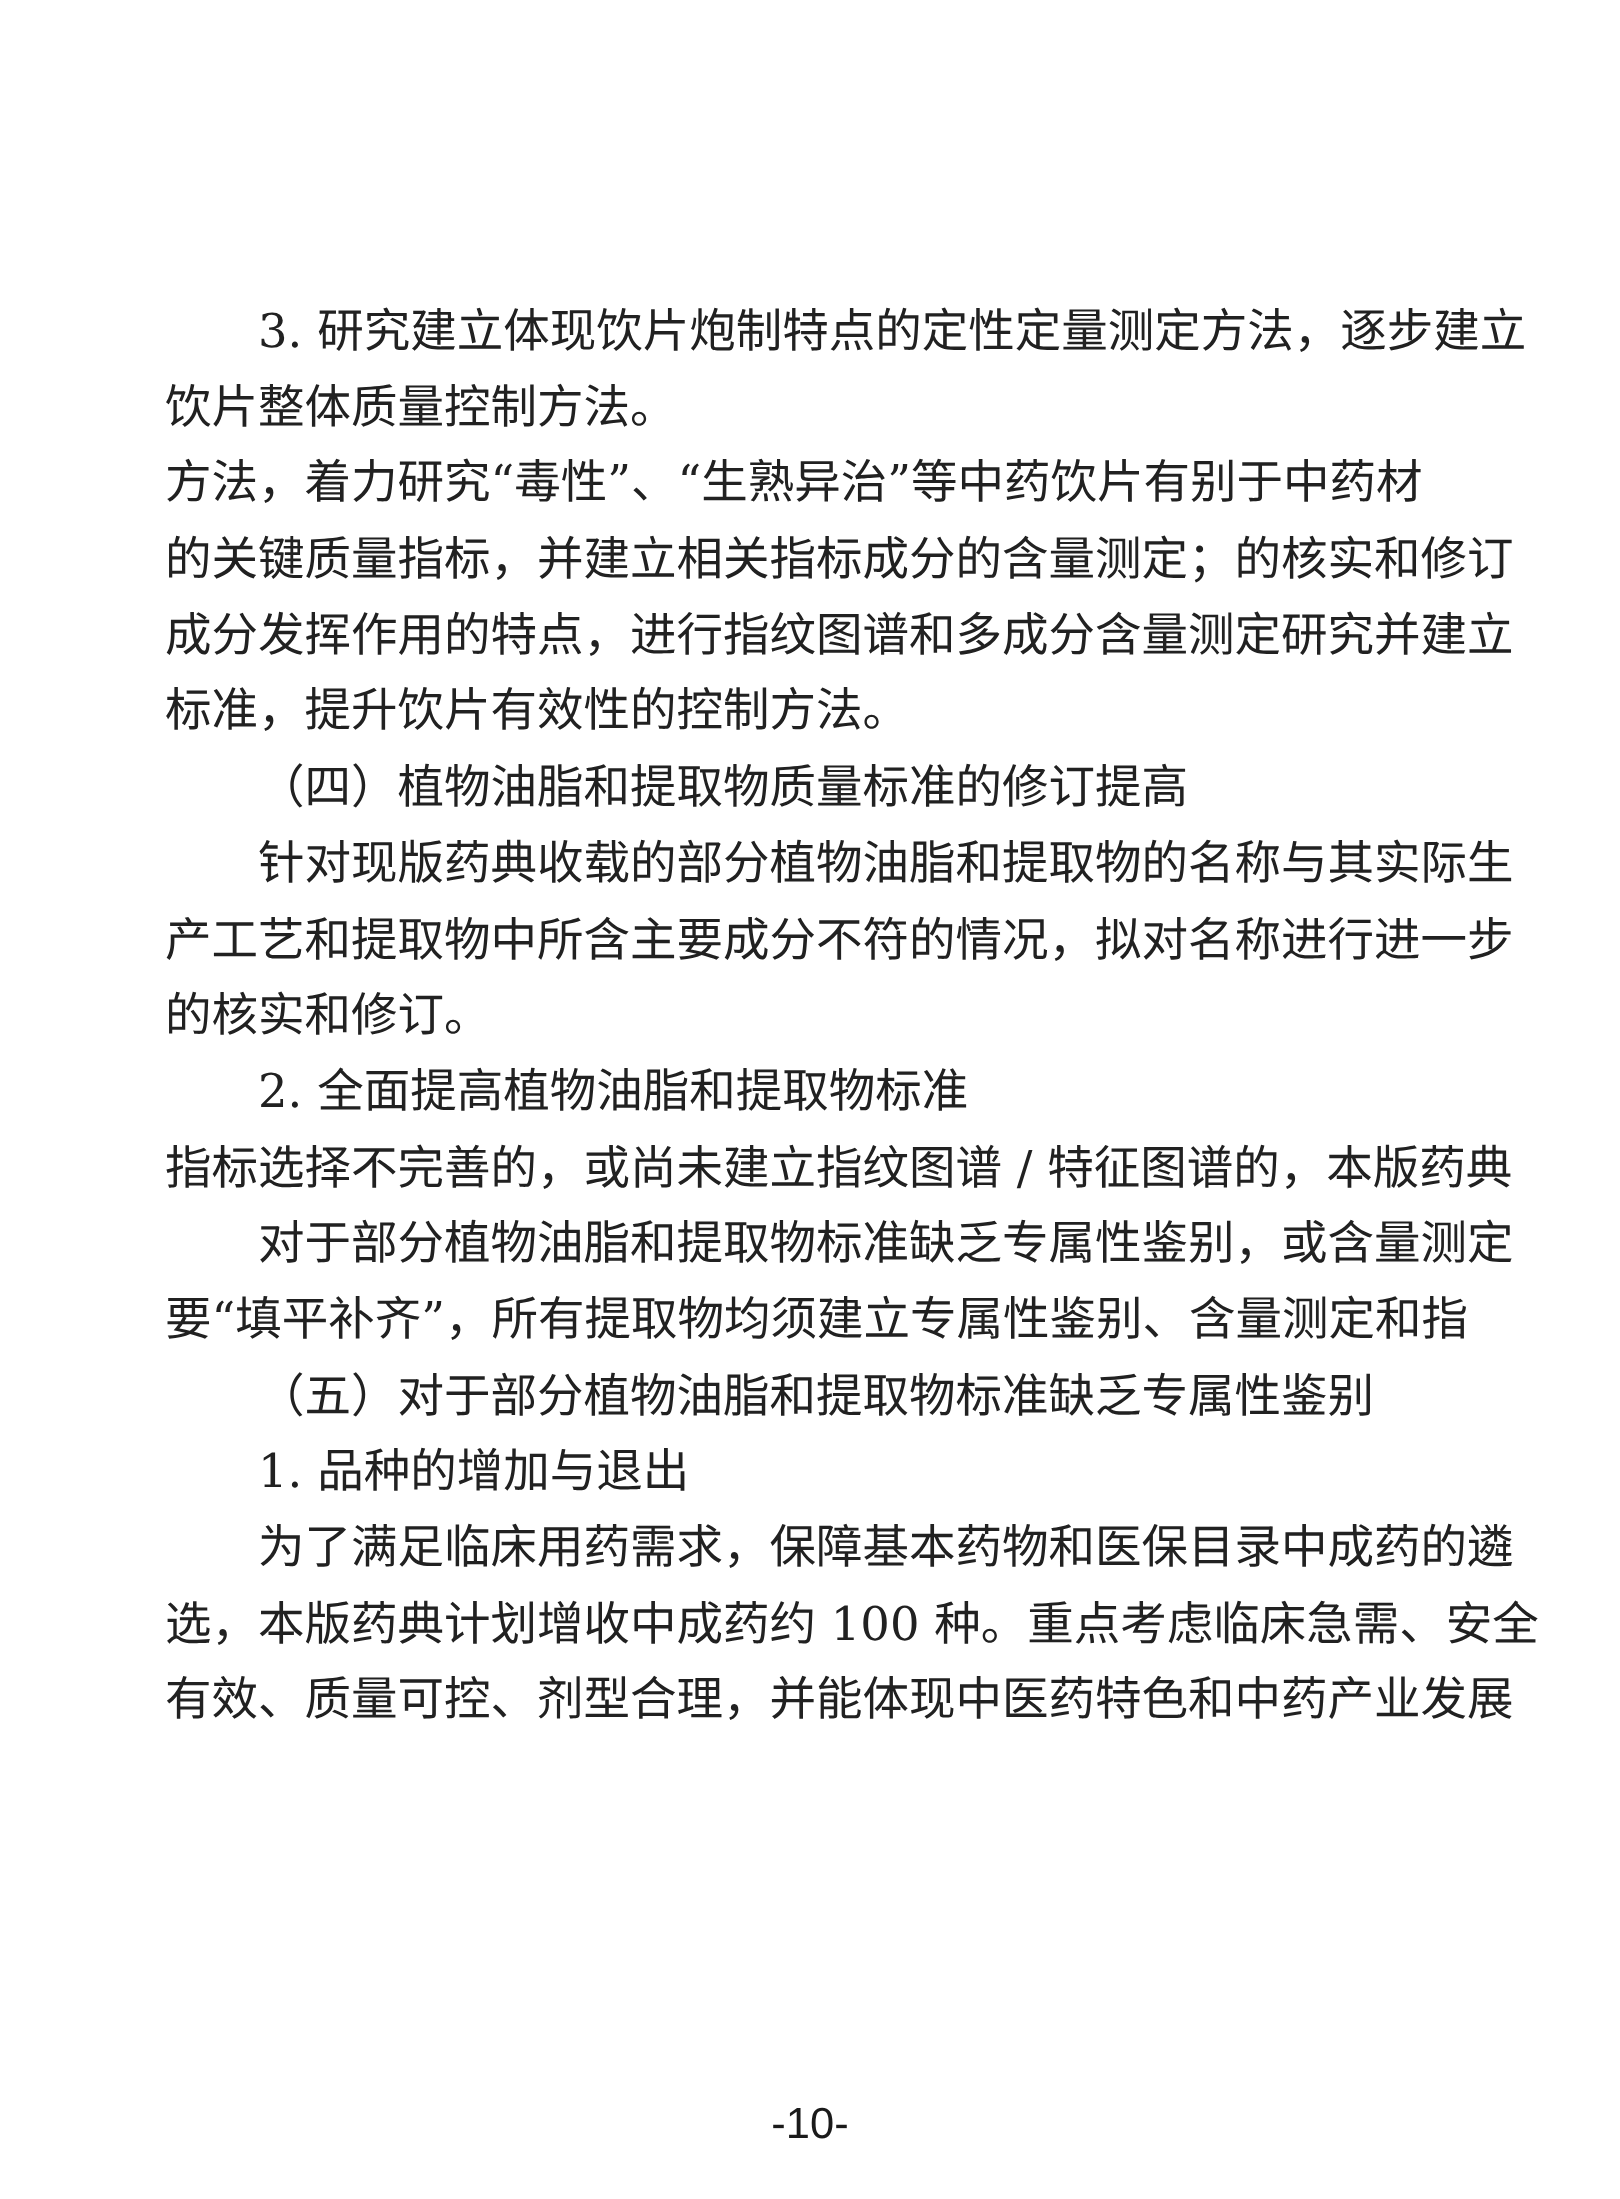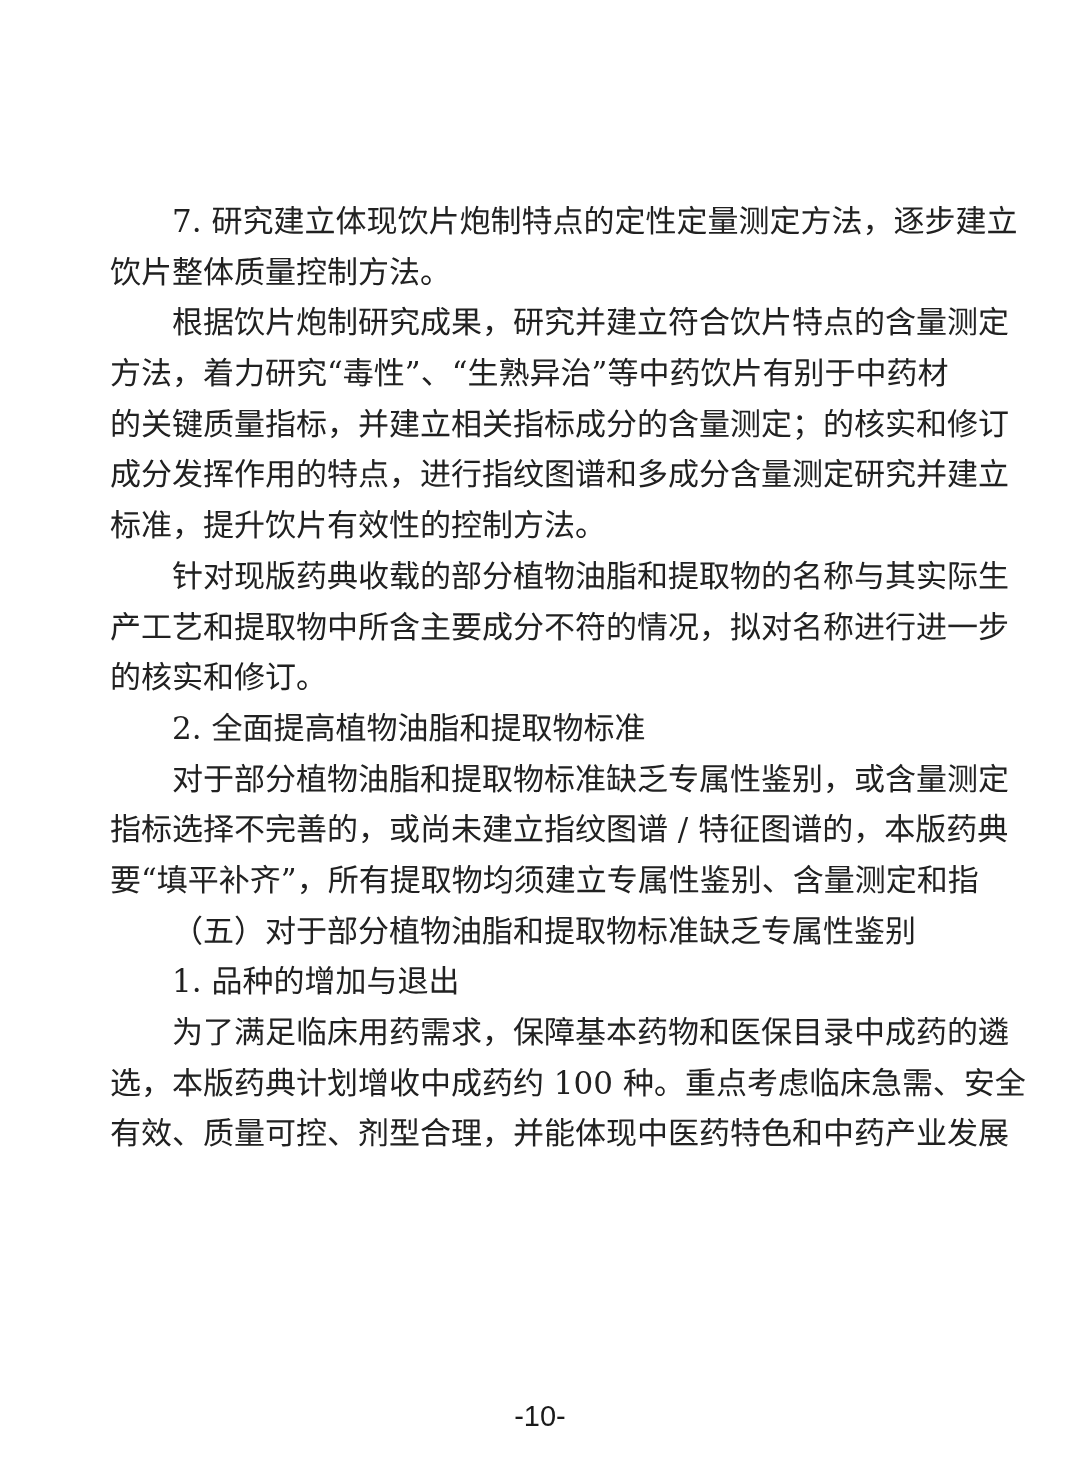--- a/index.html
+++ b/index.html
@@ -46,33 +46,33 @@
     font-family: "Liberation Sans", "DejaVu Sans", sans-serif;
     font-size: 29px;
     color: #1a1a1a;
   }
 </style>
 </head>
 <body>
 
 <div class="page">
   <div class="doc-content" id="doc-body">
-      <div class="line indent">7. 研究建立体现饮片炮制特点的定性定量测定方法，逐步建立</div>
+      <div class="line indent">3. 研究建立体现饮片炮制特点的定性定量测定方法，逐步建立</div>
       <div class="line">饮片整体质量控制方法。</div>
-      <div class="line indent">根据饮片炮制研究成果，研究并建立符合饮片特点的含量测定</div>
       <div class="line">方法，着力研究“毒性”、“生熟异治”等中药饮片有别于中药材</div>
       <div class="line">的关键质量指标，并建立相关指标成分的含量测定；的核实和修订</div>
       <div class="line">成分发挥作用的特点，进行指纹图谱和多成分含量测定研究并建立</div>
       <div class="line">标准，提升饮片有效性的控制方法。</div>
+      <div class="line indent">（四）植物油脂和提取物质量标准的修订提高</div>
       <div class="line indent">针对现版药典收载的部分植物油脂和提取物的名称与其实际生</div>
       <div class="line">产工艺和提取物中所含主要成分不符的情况，拟对名称进行进一步</div>
       <div class="line">的核实和修订。</div>
       <div class="line indent">2. 全面提高植物油脂和提取物标准</div>
+      <div class="line">指标选择不完善的，或尚未建立指纹图谱 / 特征图谱的，本版药典</div>
       <div class="line indent">对于部分植物油脂和提取物标准缺乏专属性鉴别，或含量测定</div>
-      <div class="line">指标选择不完善的，或尚未建立指纹图谱 / 特征图谱的，本版药典</div>
       <div class="line">要“填平补齐”，所有提取物均须建立专属性鉴别、含量测定和指</div>
       <div class="line indent">（五）对于部分植物油脂和提取物标准缺乏专属性鉴别</div>
       <div class="line indent">1. 品种的增加与退出</div>
       <div class="line indent">为了满足临床用药需求，保障基本药物和医保目录中成药的遴</div>
       <div class="line">选，本版药典计划增收中成药约 100 种。重点考虑临床急需、安全</div>
       <div class="line">有效、质量可控、剂型合理，并能体现中医药特色和中药产业发展</div>
     </div>
   <div class="page-footer">-10-</div>
 </div>
 

